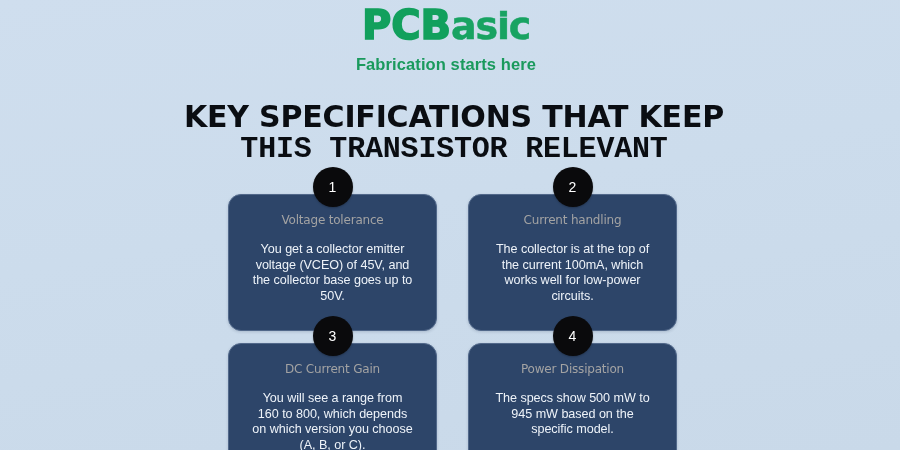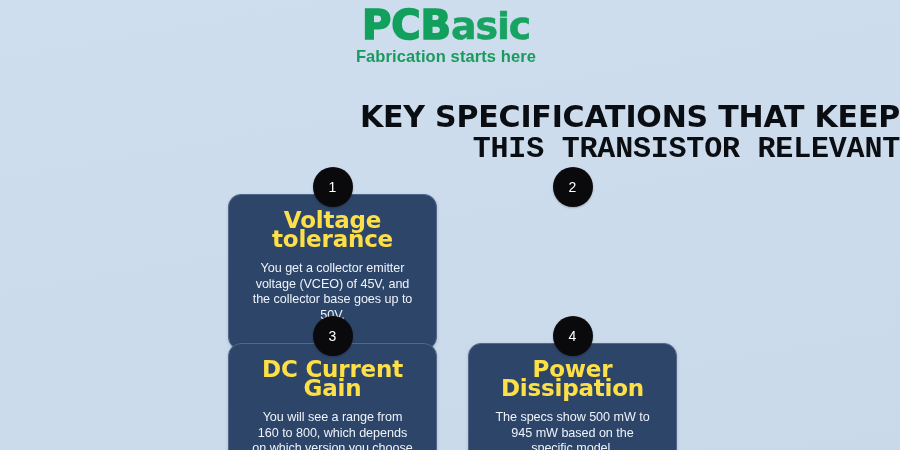--- a/index.html
+++ b/index.html
@@ -48,35 +48,35 @@
     -webkit-text-stroke: 1.6px #12a05d;
   }
   .logo-asic {
     font-weight: 700;
     font-size: 38px;
     color: #18a362;
     letter-spacing: -1.2px;
     -webkit-text-stroke: 0.5px #18a362;
   }
   .tagline {
-    margin-top: 1px;
+    margin-top: 9px;
     font-family: "Liberation Sans", sans-serif;
     font-size: 16.5px;
     font-weight: 700;
     color: #1a9a5d;
     letter-spacing: 0.1px;
   }
 
   
   .headline {
     position: absolute;
     left: 8px;
     right: 0;
     top: 80px;
-    text-align: right;
+    text-align: center;
     font-family: "DejaVu Sans", sans-serif;
     font-weight: 700;
     font-size: 30px;
     line-height: 33px;
     letter-spacing: -0.2px;
     color: #0a0d12;
   }
   .headline .l2 { display: block; font-family: Liberation Mono, monospace; }
 
   
@@ -126,24 +126,24 @@
     box-sizing: border-box;
     text-align: center;
     z-index: 2;
     box-shadow: 0 1px 3px rgba(20,40,70,0.18);
   }
   .card.tall  { min-height: 108px; }
   .card.tall2 { min-height: 100px; }
 
   .card-title {
     font-family: "DejaVu Sans", sans-serif;
-    font-weight: 700;
-    font-size: 23px;
+    font-weight: 400;
+    font-size: 12px;
     line-height: 19px;
-    color: #fde047;
+    color: #a3a3a3;
     letter-spacing: -0.2px;
     margin: 0 0 6px 0;
   }
   .card-body {
     font-family: "Liberation Sans", sans-serif;
     font-size: 12.6px;
     line-height: 15.6px;
     color: #eef3f9;
     letter-spacing: -0.05px;
     margin: 12px;
@@ -171,20 +171,24 @@
     <div class="card-wrap c1">
       <div class="badge">1</div>
       <div class="card tall">
         <div class="card-title">Voltage tolerance</div>
         <p class="card-body">You get a collector emitter voltage (VCEO) of 45V, and the collector base goes up to 50V.</p>
       </div>
     </div>
 
     <div class="card-wrap c2">
       <div class="badge">2</div>
+      <div class="card tall">
+        <div class="card-title">Current handling</div>
+        <p class="card-body">The collector is at the top of the current 100mA, which works well for low-power circuits.</p>
+      </div>
     </div>
 
     <div class="card-wrap c3">
       <div class="badge">3</div>
       <div class="card tall">
         <div class="card-title">DC Current Gain</div>
         <p class="card-body">You will see a range from 160 to 800, which depends on which version you choose (A, B, or C).</p>
       </div>
     </div>
 

